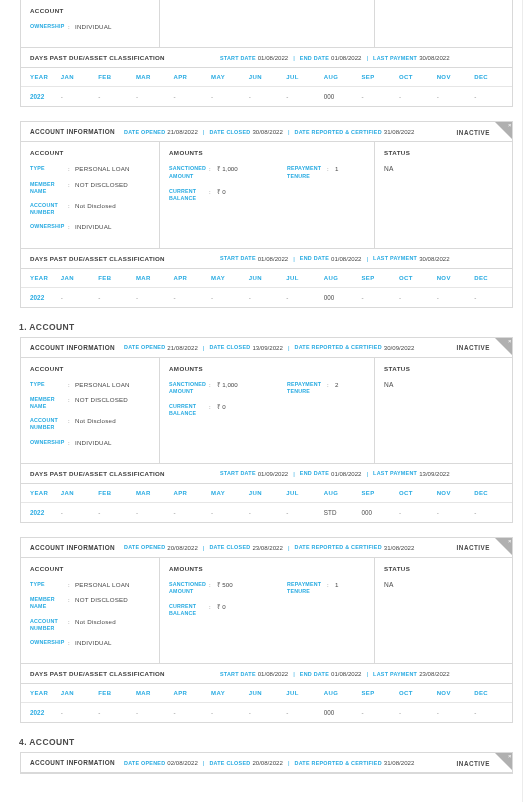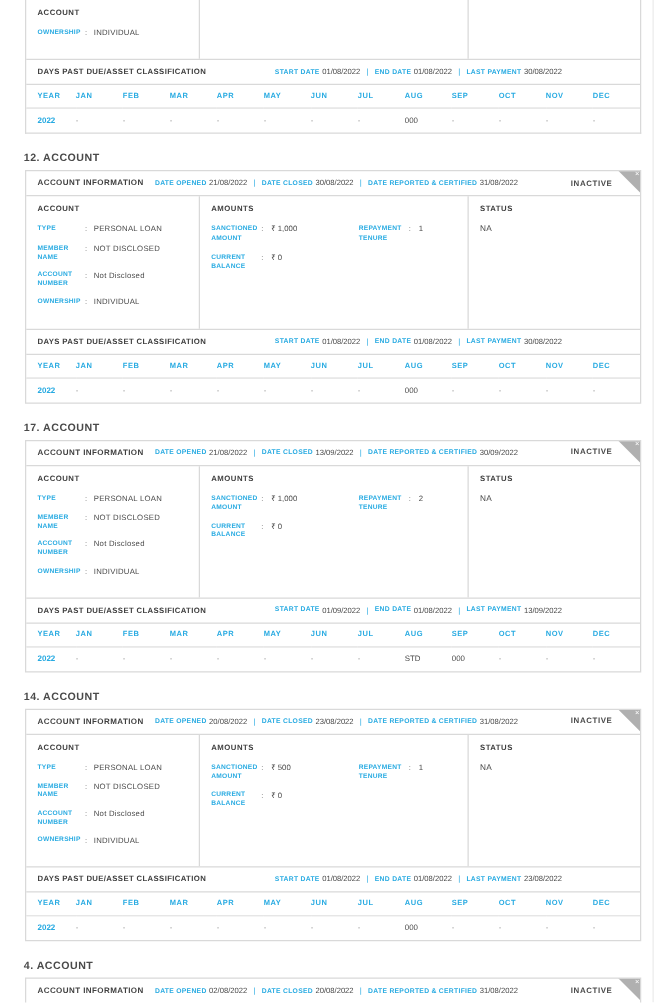--- a/index.html
+++ b/index.html
@@ -267,21 +267,20 @@
             <td class="cx cell-dash">-</td>
             <td class="cx cell-dash">-</td>
             <td class="cx cell-dash">-</td>
           </tr>
         </tbody>
     </table>
   </div>
 
   <div class="spacer-14"></div>
 
-  <div class="section-heading">12. ACCOUNT</div>
   <div class="acct-card">
     <div class="info-bar">
       <span class="info-title">ACCOUNT INFORMATION</span>
       <span class="meta-label">DATE OPENED</span>
       <span class="meta-value">21/08/2022</span>
       <span class="meta-sep">|</span>
       <span class="meta-label">DATE CLOSED</span>
       <span class="meta-value">30/08/2022</span>
       <span class="meta-sep">|</span>
       <span class="meta-label">DATE REPORTED &amp; CERTIFIED</span>
@@ -392,21 +391,21 @@
             <td class="cx cell-dash">-</td>
             <td class="cx cell-dash">-</td>
             <td class="cx cell-dash">-</td>
           </tr>
         </tbody>
     </table>
   </div>
 
   <div class="spacer-14"></div>
 
-  <div class="section-heading">17. ACCOUNT</div>
+  <div class="section-heading">1. ACCOUNT</div>
   <div class="acct-card">
     <div class="info-bar">
       <span class="info-title">ACCOUNT INFORMATION</span>
       <span class="meta-label">DATE OPENED</span>
       <span class="meta-value">21/08/2022</span>
       <span class="meta-sep">|</span>
       <span class="meta-label">DATE CLOSED</span>
       <span class="meta-value">13/09/2022</span>
       <span class="meta-sep">|</span>
       <span class="meta-label">DATE REPORTED &amp; CERTIFIED</span>
@@ -517,21 +516,20 @@
             <td class="cx cell-dash">-</td>
             <td class="cx cell-dash">-</td>
             <td class="cx cell-dash">-</td>
           </tr>
         </tbody>
     </table>
   </div>
 
   <div class="spacer-14"></div>
 
-  <div class="section-heading">14. ACCOUNT</div>
   <div class="acct-card">
     <div class="info-bar">
       <span class="info-title">ACCOUNT INFORMATION</span>
       <span class="meta-label">DATE OPENED</span>
       <span class="meta-value">20/08/2022</span>
       <span class="meta-sep">|</span>
       <span class="meta-label">DATE CLOSED</span>
       <span class="meta-value">23/08/2022</span>
       <span class="meta-sep">|</span>
       <span class="meta-label">DATE REPORTED &amp; CERTIFIED</span>

